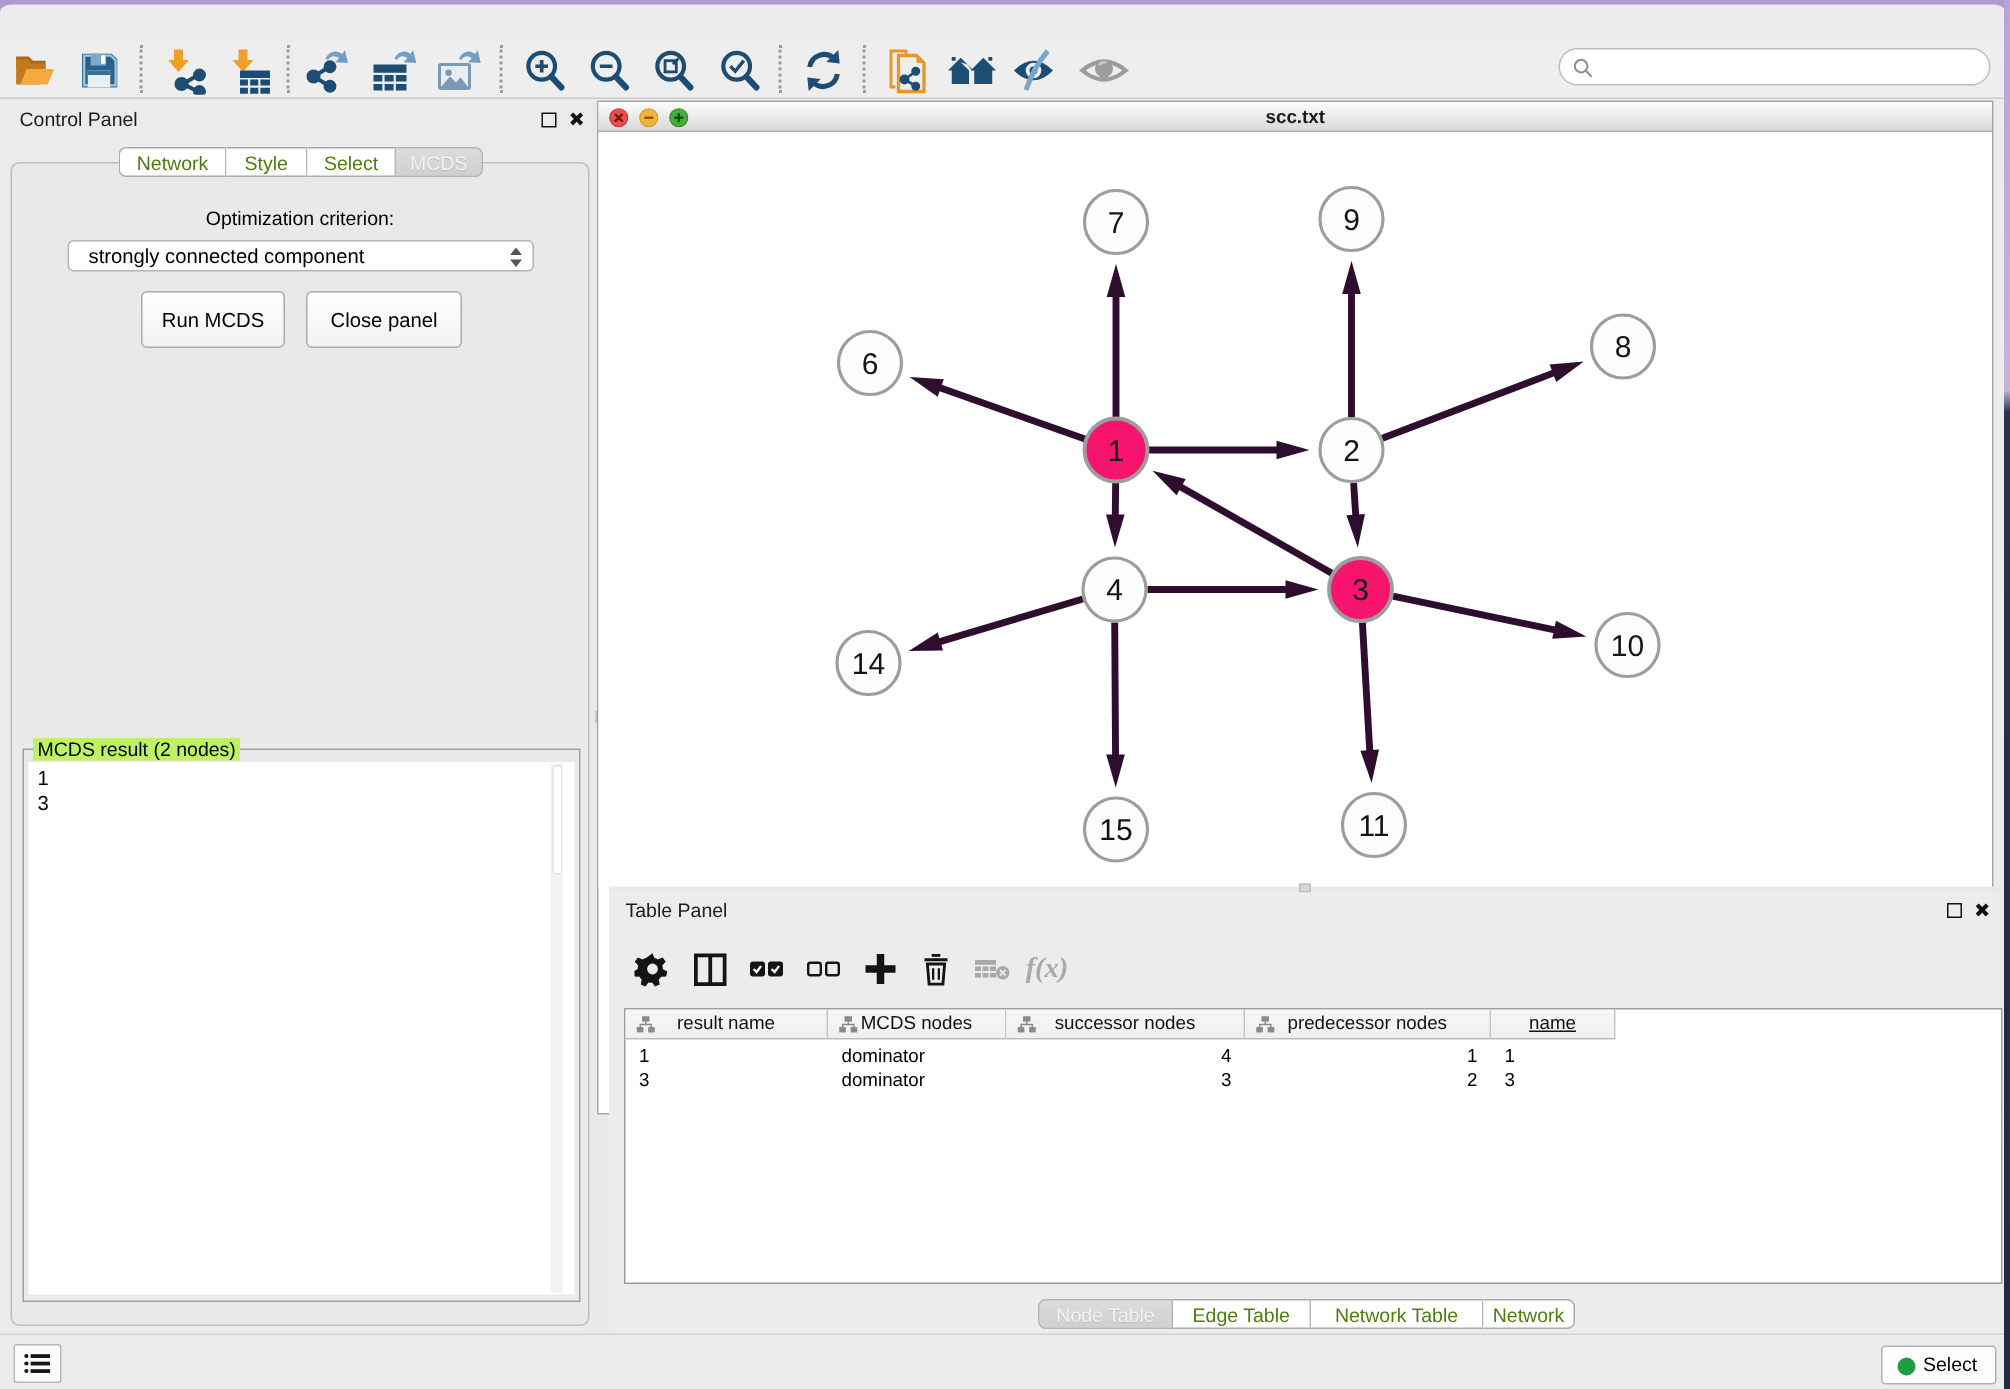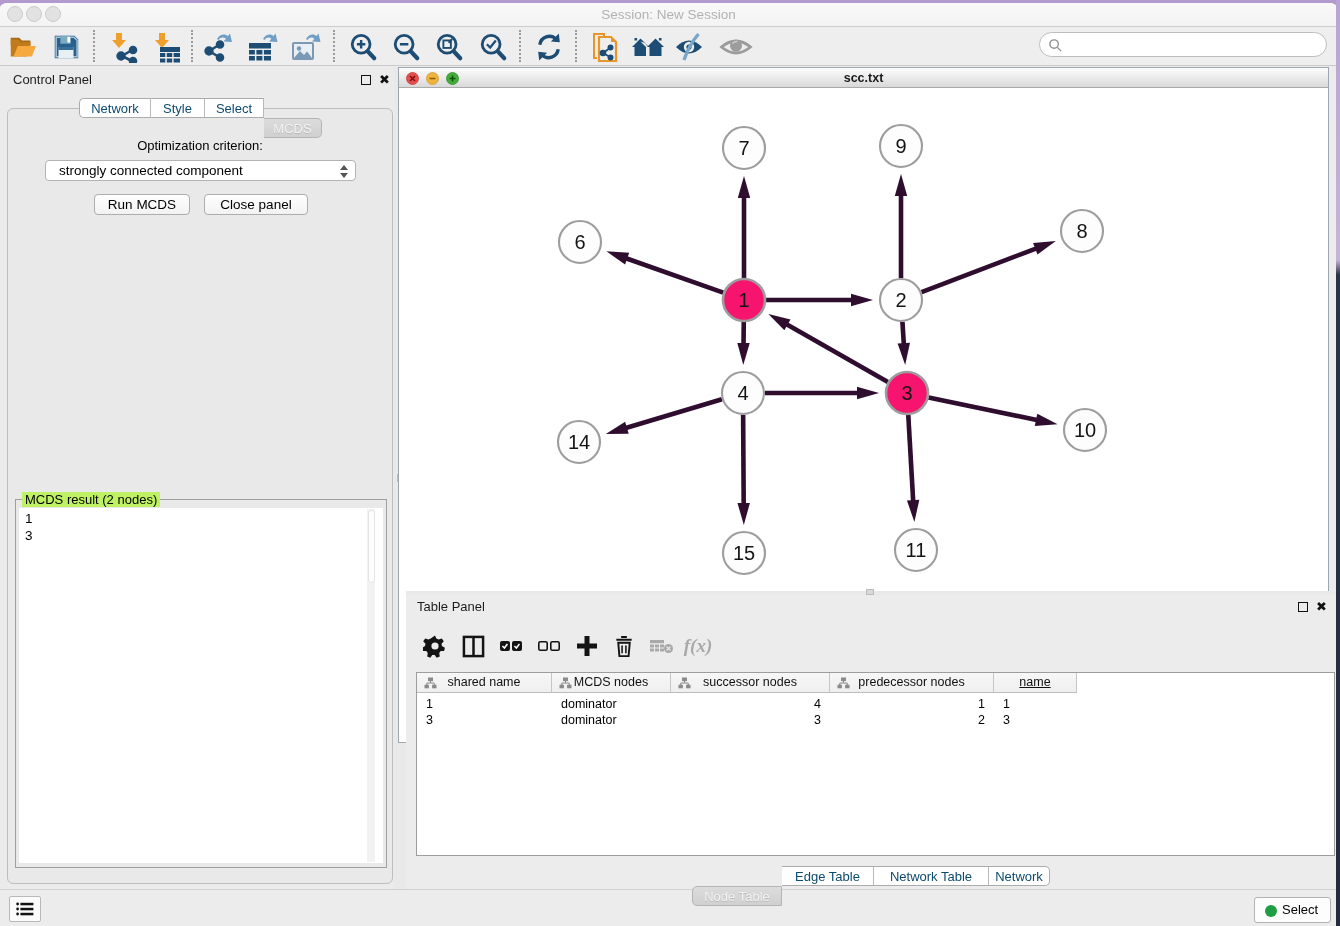--- a/index.html
+++ b/index.html
@@ -39,35 +39,35 @@
   
   .cpanel { position:absolute; left:0; top:64px; width:394px; height:822px; background:#ebebeb; }
   .panel-head-title { position:absolute; left:13px; top:5px; font-size:13px; color:#1c1c1c; }
   .ph-max { position:absolute; width:10px; height:10px; border:1.6px solid #111; top:8px; }
   .ph-close { position:absolute; top:4px; font-size:13px; font-weight:bold; color:#111; line-height:17px;}
   .cpanel .ph-max { left:361px; } .cpanel .ph-close { left:379px; }
 
   .tabpane { position:absolute; left:7px; top:41px; width:386px; height:776px;
              border:1px solid #bdbdbd; border-radius:6px; background:#e9e9e9; }
   .tabbar { position:absolute; left:79px; top:31px; height:20px; display:flex; z-index:3; }
-  .tab { height:20px; line-height:19px; text-align:center; font-size:13px; color:#0c4a6e;
+  .tab { height:20px; line-height:19px; text-align:center; font-size:13px; color:#4d7c0f;
          background:#fff; border-top:1px solid #ababab; border-bottom:1px solid #ababab;
          border-right:1px solid #b9b9b9; padding:0; }
   .tab:first-child { border-left:1px solid #ababab; border-radius:5px 0 0 5px; }
   .tab:last-child  { border-radius:0 5px 5px 0; border-right:1px solid #ababab; }
   .tab.sel { background:linear-gradient(#dcdcdc,#d0d0d0); color:#f2f2f2;
-             text-shadow:0 1px 0 #bbb; border-color:#b4b4b4;margin-top:20px; }
+             text-shadow:0 1px 0 #bbb; border-color:#b4b4b4; }
 
   .opt-label { position:absolute; left:0; width:100%; top:29px; text-align:center;
                font-size:13px; color:#000; }
   .crit-select { position:absolute; left:37px; top:51px; width:311px; height:21px;
                  background:#fff; border:1px solid #b3b3b3; border-radius:4px; }
   .crit-select .val { position:absolute; left:13px; top:2px; font-size:13.5px; color:#000; }
   .crit-select .chev { position:absolute; right:6px; top:3px; }
-  .cbtn { position:absolute; top:85px; height:21px; background:linear-gradient(#ffffff,#f2f2f2);
+  .cbtn { position:absolute; top:85px; height:38px; background:linear-gradient(#ffffff,#f2f2f2);
           border:1px solid #adadad; border-radius:4px; font-size:13.5px; color:#000;
           text-align:center; line-height:19px; }
   .cbtn.run { left:86px; width:96px; }
   .cbtn.close { left:196px; width:104px; }
 
   .groupbox { position:absolute; left:7px; top:390px; width:372px; height:369px;
               border:1px solid #9f9f9f; }
   .groupbox .legend { position:absolute; left:6px; top:-8px; background:#bef264;
                       padding:0 3px; font-size:13px; color:#000; }
   .result-area { position:absolute; left:3px; top:8px; width:364px; height:355px;
@@ -134,26 +134,20 @@
   .membtn .lbl { position:absolute; left:27px; top:4px; }
 </style>
 </head>
 <body>
 
 <div id="desktop">
   <div id="bg-top"></div>
 
   <div id="appwin">
 
-    <div class="titlebar">
-      <div class="tl r"></div>
-      <div class="tl y"></div>
-      <div class="tl g"></div>
-      <div class="win-title">Session: New Session</div>
-    </div>
 
     <div class="toolbar">
       <div class="tbtn" style="left:4px">
         <svg width="30" height="30" viewBox="0 0 32 32">
           <path d="M4 6 h9 l3 3 h9 v5 H4 Z" fill="#a96a12"></path>
           <path d="M4 26 V8 h8 l3 3 h10 v4 l-4 11 Z" fill="#c07c1c"></path>
           <path d="M7 26 l4.5-11 H31 l-4.5 11 Z" fill="#f5a93f"></path>
         </svg>
       </div>
       <div class="tbtn" style="left:48px">
@@ -539,21 +533,21 @@
         </div>
       </div>
 
       <div class="tablebox">
         <div class="thead" id="table-head">
             <div class="th" style="width: 135px;"><svg width="13" height="12" viewBox="0 0 13 12">
                 <rect x="4" y="0.5" width="5" height="3.6" fill="#8a8a8a"></rect>
                 <path d="M6.5 4 v2 M2.8 8 v-2 h7.4 v2" stroke="#8a8a8a" fill="none" stroke-width="1"></path>
                 <rect x="0.5" y="7.7" width="4.4" height="3.6" fill="#8a8a8a"></rect>
                 <rect x="8.1" y="7.7" width="4.4" height="3.6" fill="#8a8a8a"></rect>
-              </svg><span>shared name</span></div>
+              </svg><span>result name</span></div>
             <div class="th" style="width: 119px;"><svg width="13" height="12" viewBox="0 0 13 12">
                 <rect x="4" y="0.5" width="5" height="3.6" fill="#8a8a8a"></rect>
                 <path d="M6.5 4 v2 M2.8 8 v-2 h7.4 v2" stroke="#8a8a8a" fill="none" stroke-width="1"></path>
                 <rect x="0.5" y="7.7" width="4.4" height="3.6" fill="#8a8a8a"></rect>
                 <rect x="8.1" y="7.7" width="4.4" height="3.6" fill="#8a8a8a"></rect>
               </svg><span>MCDS nodes</span></div>
             <div class="th" style="width: 159px;"><svg width="13" height="12" viewBox="0 0 13 12">
                 <rect x="4" y="0.5" width="5" height="3.6" fill="#8a8a8a"></rect>
                 <path d="M6.5 4 v2 M2.8 8 v-2 h7.4 v2" stroke="#8a8a8a" fill="none" stroke-width="1"></path>
                 <rect x="0.5" y="7.7" width="4.4" height="3.6" fill="#8a8a8a"></rect>

